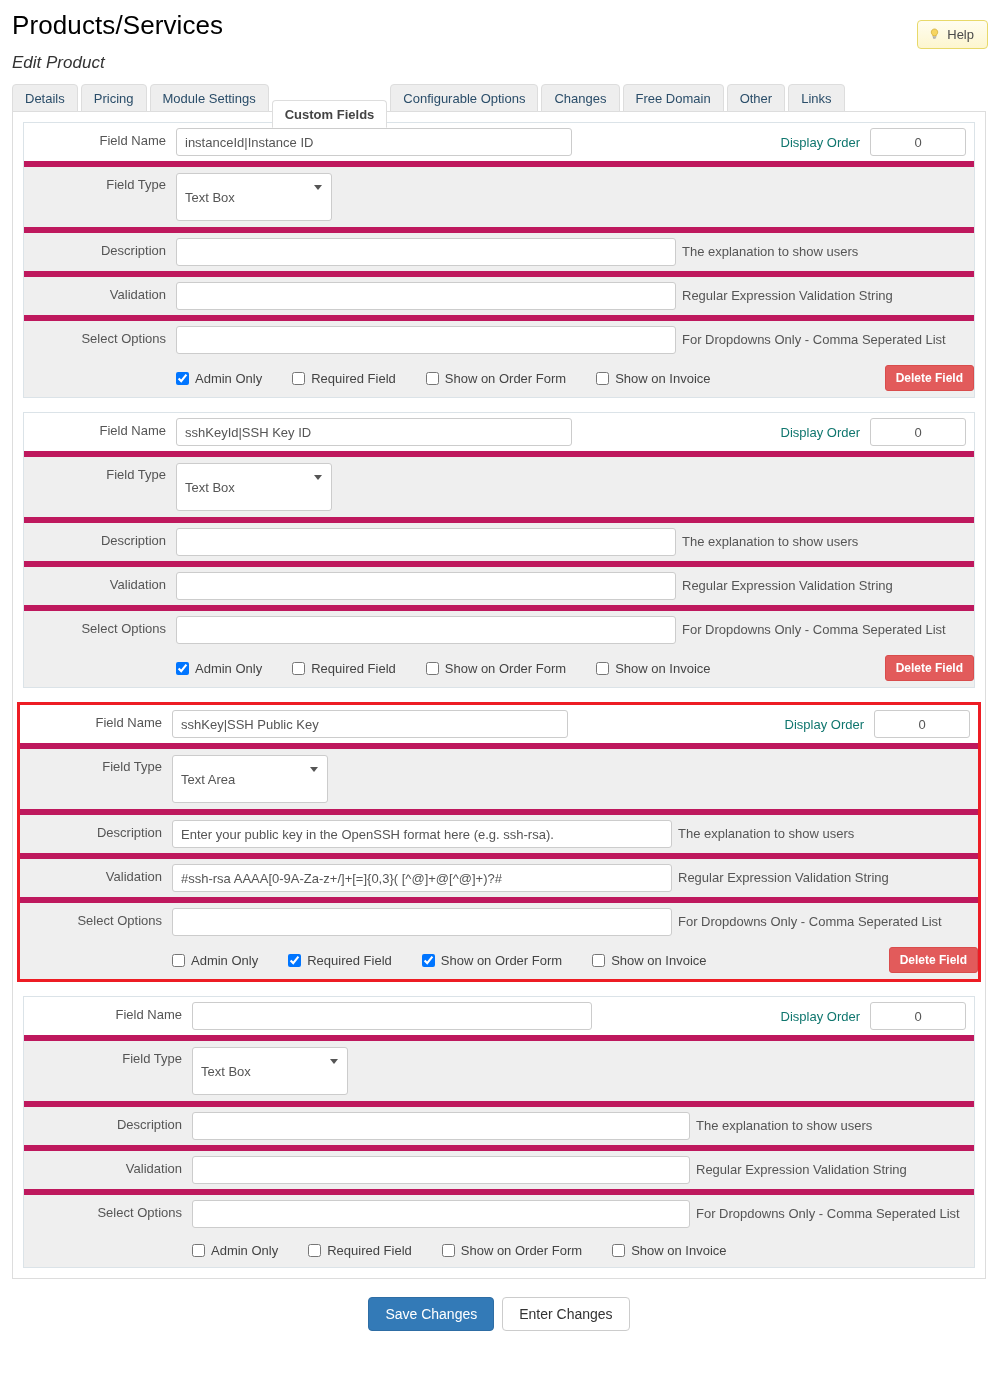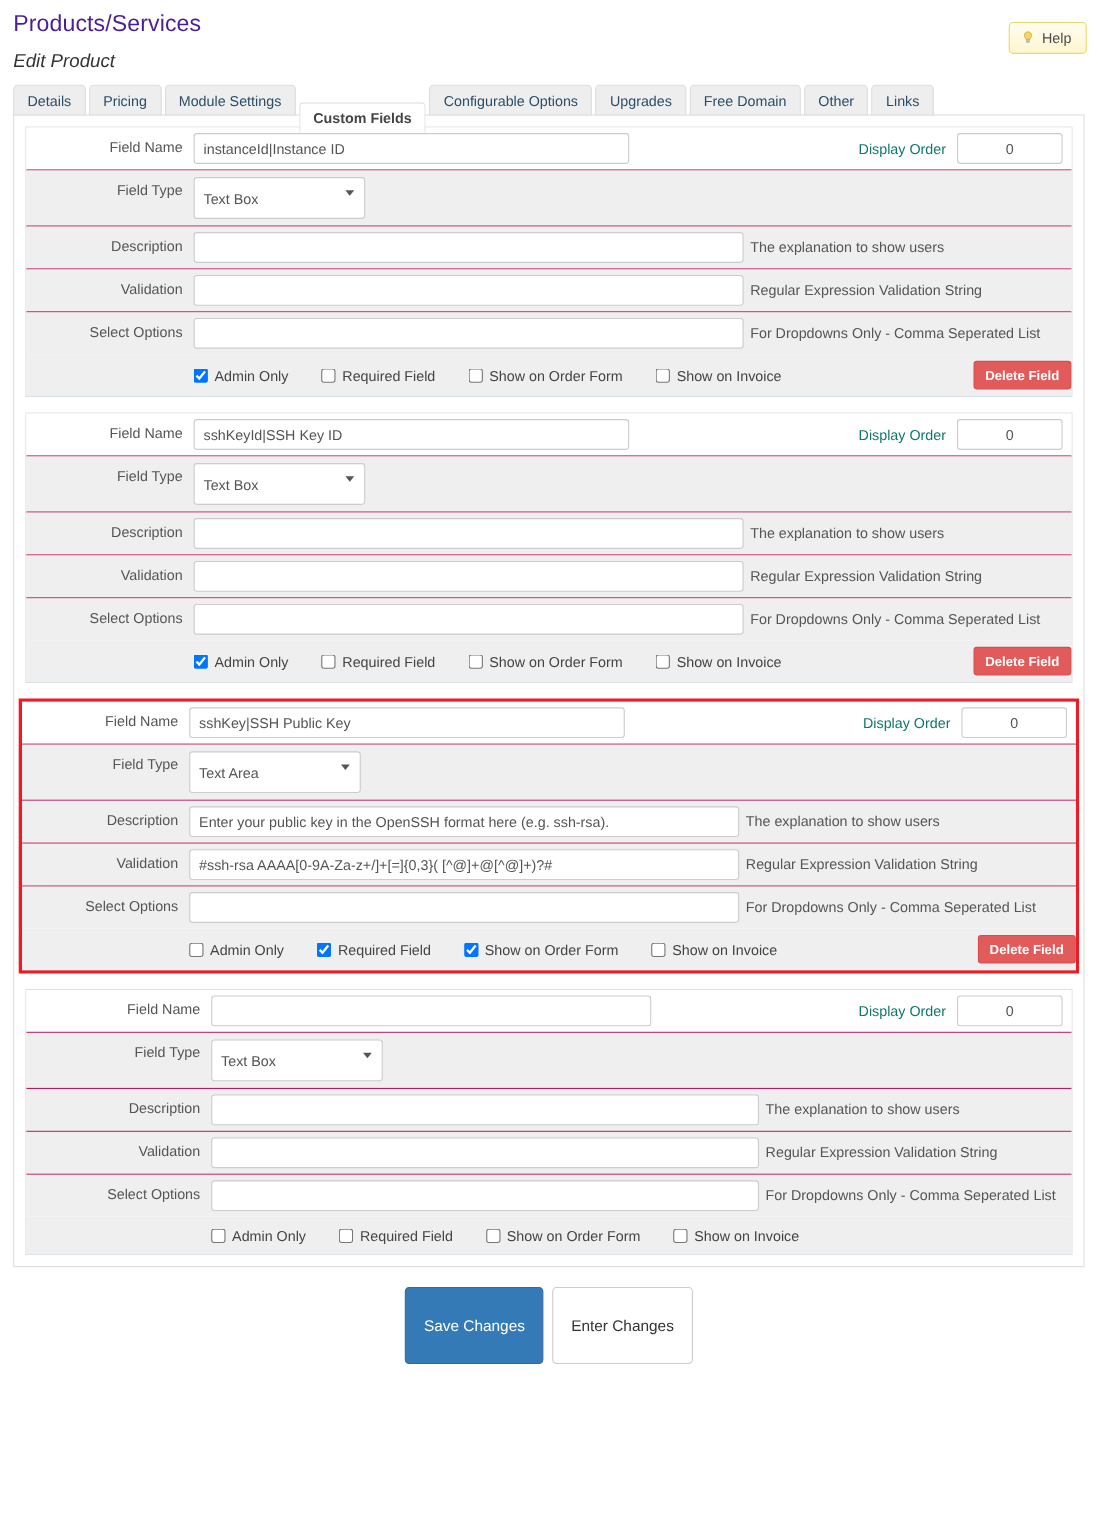--- a/index.html
+++ b/index.html
@@ -8,22 +8,22 @@
     background: #ffffff;
     font-family: "Liberation Sans", sans-serif;
     color: #333;
   }
   body { width: 998px; height: 1385px; position: relative; overflow: hidden; }
 
   .page { position: relative; width: 998px; padding: 0; }
 
   
   .page-title {
-    font-size: 21px;
-    color: #4c1d95;
+    font-size: 26px;
+    color: #000000;
     font-weight: 400;
     margin: 10px 0 12px 12px;
     letter-spacing: .1px;
   }
   .help-btn {
     position: absolute;
     top: 10px; right: 10px;
     background: linear-gradient(#fffdf0,#fdf6cf);
     border: 1px solid #e8d96a;
     border-radius: 4px;
@@ -95,21 +95,21 @@
   .field-block.highlight {
     border: 3px solid #ed1c24;
     margin-left: -6px;
     margin-right: -6px;
   }
   .field-block.last { margin-bottom: 0; }
 
   .frow {
     display: flex;
     align-items: flex-start;
-    border-bottom: 1px solid #be185d;
+    border-bottom: 6px solid #be185d;
     background: #ffffff;
     min-height: 36px;
   }
   .frow.shade { background: #efefef; }
   .frow.nob { border-bottom: none; }
 
   .flabel {
     width: 152px;
     flex: 0 0 152px;
     text-align: right;
@@ -153,21 +153,21 @@
 
   .sel-wrap { position: relative; display: inline-block; }
   select.sel {
     -webkit-appearance: none; appearance: none;
     font-family: "Liberation Sans", sans-serif;
     font-size: 13px;
     color: #555;
     border: 1px solid #cccccc;
     border-radius: 3px;
     background: #ffffff;
-    height: 38px;
+    height: 48px;
     width: 156px;
     padding: 4px 26px 4px 8px;
     outline: none;
     cursor: pointer;
   }
   .caret {
     position: absolute;
     right: 10px; top: 12px;
     width: 0; height: 0;
     border-left: 4px solid transparent;
@@ -225,21 +225,21 @@
 
   
   .btnbar {
     display: flex; justify-content: center; gap: 8px;
     margin-top: 18px;
   }
   .btn {
     font-family: "Liberation Sans", sans-serif;
     font-size: 14px;
     border-radius: 4px;
-    padding: 27px 16px;
+    padding: 9px 16px;
     cursor: pointer;
     line-height: 1;
   }
   .btn-primary { background: #337ab7; border: 1px solid #2e6da4; color: #fff; }
   .btn-default { background: #fff; border: 1px solid #cccccc; color: #333; }
 
   
   .field-block.newfield .flabel { width: 168px; flex: 0 0 168px; }
   .field-block.newfield .checkrow { padding-left: 168px; }
   .field-block.newfield .w-name { width: 400px; }
@@ -264,21 +264,21 @@
   </div>
 
   <div class="subtitle">Edit Product</div>
 
   <div class="tabs">
     <div class="tab">Details</div>
     <div class="tab">Pricing</div>
     <div class="tab">Module Settings</div>
     <div class="tab active">Custom Fields</div>
     <div class="tab">Configurable Options</div>
-    <div class="tab">Upgrades</div>
+    <div class="tab">Changes</div>
     <div class="tab">Free Domain</div>
     <div class="tab">Other</div>
     <div class="tab">Links</div>
   </div>
 
   <div class="tab-panel">
 
     <div class="field-block">
       <div class="frow">
         <div class="flabel">Field Name</div>

